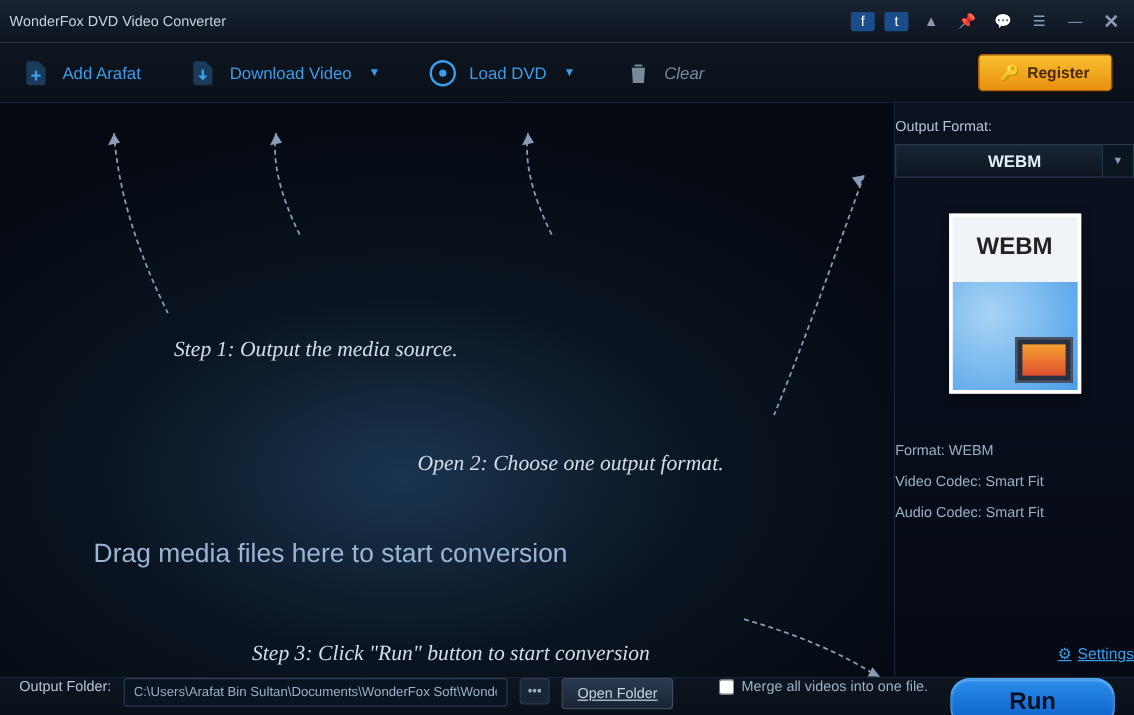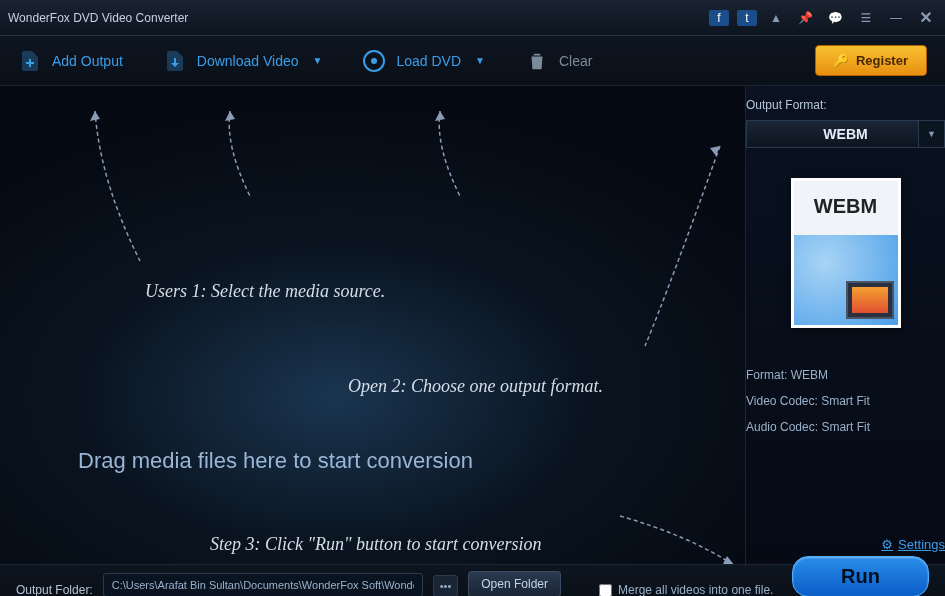--- a/index.html
+++ b/index.html
@@ -7,21 +7,21 @@
 
 .titlebar { height: 36px; background: linear-gradient(#1a2332, #0d141f); display: flex; align-items: center; padding: 0 8px; border-bottom: 1px solid #2a3545; }
 .titlebar-text { color: #c5d0e0; font-size: 12px; flex: 1; }
 .titlebar-icons { display: flex; gap: 8px; }
 .titlebar-icon { width: 22px; height: 16px; display: flex; align-items: center; justify-content: center; color: #8a9bb5; cursor: pointer; font-size: 12px; }
 .tb-social { background: #1a4d8a; color: #fff; border-radius: 2px; width: 20px; }
 .tb-close { font-size: 16px; font-weight: bold; }
 
 .toolbar { height: 50px; background: linear-gradient(#0d1520, #0a1018); display: flex; align-items: center; padding: 0 18px; gap: 40px; border-bottom: 1px solid #1a2535; }
 .tool-btn { display: flex; align-items: center; gap: 10px; color: #3a9de8; cursor: pointer; font-size: 14px; }
-.tool-btn.grey { color: #7a8a9a; }
+.tool-btn.grey { color: #7a8a9a; font-style: italic; }
 .tool-icon { width: 24px; height: 24px; display: flex; align-items: center; justify-content: center; }
 .chev { margin-left: 4px; font-size: 10px; color: #3a9de8; }
 .register-btn { margin-left: auto; background: linear-gradient(#f8c030, #e89010); color: #4a2800; font-weight: bold; padding: 7px 18px; border-radius: 4px; border: 1px solid #b06000; cursor: pointer; display: flex; align-items: center; gap: 6px; font-size: 13px; }
 
 .main { display: flex; height: 478px; }
 .canvas { flex: 1; position: relative; background: radial-gradient(ellipse 500px 300px at 45% 65%, #1a3550 0%, #0a1420 50%, #050a12 100%); overflow: hidden; }
 .step-text { position: absolute; color: #d5dde8; font-family: 'Segoe Script', cursive; font-size: 18px; font-style: italic; }
 .drag-text { position: absolute; left: 78px; top: 362px; color: #9ab5d5; font-size: 22px; }
 .arrow-path { stroke: #8a9bb5; stroke-width: 1.5; fill: none; stroke-dasharray: 4 3; }
 
@@ -30,25 +30,25 @@
 .format-select { background: linear-gradient(#1a2535, #0d1520); border: 1px solid #2a3a50; height: 28px; display: flex; align-items: center; justify-content: center; color: #e5eef8; font-weight: bold; font-size: 14px; position: relative; cursor: pointer; margin-bottom: 30px; }
 .format-select .dd { position: absolute; right: 0; top: 0; width: 26px; height: 100%; background: #0a1520; border-left: 1px solid #2a3a50; display: flex; align-items: center; justify-content: center; font-size: 9px; color: #8a9bb5;}
 .format-thumb { width: 110px; height: 150px; margin: 0 auto 40px; background: #f0f4f8; border: 3px solid #fff; position: relative; box-shadow: 0 2px 8px rgba(0,0,0,.5); cursor: pointer; }
 .thumb-webm-label { position: absolute; top: 14px; width: 100%; text-align: center; font-weight: bold; font-size: 20px; color: #222; font-family: Arial Black, sans-serif; }
 .thumb-globe { position: absolute; bottom: 0; left: 0; right: 0; height: 90px; background: radial-gradient(circle at 30% 30%, #a8d4f5, #4a9de8); }
 .thumb-film { position: absolute; bottom: 6px; right: 4px; width: 48px; height: 38px; background: #2a3040; border: 2px solid #4a5568; }
 .thumb-film::before { content: ''; position: absolute; inset: 4px; background: linear-gradient(#f5a030, #e05030); }
 .meta-row { color: #9ab0c8; font-size: 12px; margin-bottom: 12px; }
 .settings-link { margin-top: auto; color: #3a9de8; font-size: 13px; text-align: right; display: flex; align-items: center; justify-content: flex-end; gap: 5px; cursor: pointer; text-decoration: underline; }
 
-.footer { height: 33px; background: linear-gradient(#0d1520, #0a1018); border-top: 1px solid #1a2535; display: flex; align-items: flex-end; padding: 0 16px; gap: 10px; }
+.footer { height: 33px; background: linear-gradient(#0d1520, #0a1018); border-top: 1px solid #1a2535; display: flex; align-items: flex-start; padding: 0 16px; gap: 10px; }
 .footer-label { color: #b5c5d8; font-size: 12px; }
 .path-input { background: #0a1420; border: 1px solid #2a3a50; color: #9ab0c8; font-size: 11px; padding: 5px 8px; width: 320px; border-radius: 3px; }
 .ellipsis-btn { background: #1a2535; border: 1px solid #2a3a50; color: #9ab0c8; padding: 4px 6px; border-radius: 3px; cursor: pointer; font-size: 11px; }
-.open-folder-btn { background: linear-gradient(#2a3a50, #1a2535); border: 1px solid #3a4a60; color: #c5d5e8; padding: 5px 12px; border-radius: 3px; cursor: pointer; font-size: 12px; }
+.open-folder-btn { background: linear-gradient(#2a3a50, #1a2535); border: 1px solid #3a4a60; color: #c5d5e8; padding: 5px 12px; border-radius: 3px; cursor: pointer; font-size: 12px; text-decoration: underline; }
 .merge-cb { display: flex; align-items: center; gap: 6px; color: #9ab0c8; font-size: 12px; cursor: pointer; padding-left: 28px; }
 .merge-cb input { accent-color: #3a9de8; }
 .run-btn { margin-left: auto; background: linear-gradient(#2a8de8, #0a5dc8); color: #001020; font-weight: bold; font-size: 20px; padding: 8px 48px; border-radius: 16px; border: 1px solid #4aadff; cursor: pointer; box-shadow: inset 0 1px 2px rgba(255,255,255,.4); }
 </style>
 </head>
 <body>
 
 <div class="titlebar">
   <span class="titlebar-text">WonderFox DVD Video Converter</span>
   <div class="titlebar-icons">
@@ -64,21 +64,21 @@
 </div>
 
 <div class="toolbar">
   <div class="tool-btn">
     <span class="tool-icon">
       <svg width="24" height="24" viewBox="0 0 24 24">
           <path fill="#3a9de8" d="M14 2H6a2 2 0 00-2 2v16a2 2 0 002 2h12a2 2 0 002-2V8l-6-6z" opacity=".3"></path>
           <path fill="#3a9de8" d="M11 10h2v3h3v2h-3v3h-2v-3H8v-2h3z"></path>
         </svg>
     </span>
-    <span>Add Output</span>
+    <span>Add Arafat</span>
   </div>
   <div class="tool-btn">
     <span class="tool-icon">
       <svg width="24" height="24" viewBox="0 0 24 24">
           <path fill="#3a9de8" d="M14 2H6a2 2 0 00-2 2v16a2 2 0 002 2h12a2 2 0 002-2V8l-6-6z" opacity=".3"></path>
           <path fill="#3a9de8" d="M12 18l-4-4h3V9h2v5h3z"></path>
         </svg>
     </span>
     <span>Download Video</span>
     <span class="chev">▼</span>
@@ -114,21 +114,21 @@
         <path fill="#8a9bb5" d="M95,25 l-5,10 l10,-2 z"></path>
       <path class="arrow-path" d="M 230,25 Q 225,60 250,110"></path>
         <path fill="#8a9bb5" d="M230,25 l-5,10 l10,-2 z"></path>
       <path class="arrow-path" d="M 440,25 Q 435,60 460,110"></path>
         <path fill="#8a9bb5" d="M440,25 l-5,10 l10,-2 z"></path>
       <path class="arrow-path" d="M 720,60 Q 670,200 645,260"></path>
         <path fill="#8a9bb5" d="M720,60 l-10,2 l6,8 z"></path>
       <path class="arrow-path" d="M 620,430 Q 690,450 735,480"></path>
         <path fill="#8a9bb5" d="M735,480 l-12,-2 l4,-8 z"></path>
     </svg>
-    <div class="step-text" style="left:145px;top:195px">Users 1: Select the media source.</div>
+    <div class="step-text" style="left:145px;top:195px">Step 1: Output the media source.</div>
     <div class="step-text" style="left:348px;top:290px">Open 2: Choose one output format.</div>
     <div class="drag-text">Drag media files here to start conversion</div>
     <div class="step-text" style="left:210px;top:448px">Step 3: Click "Run" button to start conversion</div>
   </div>
 
   <div class="sidebar">
     <div class="sb-label">Output Format:</div>
     <div class="format-select">
       <span>WEBM</span>
       <span class="dd">▼</span>

